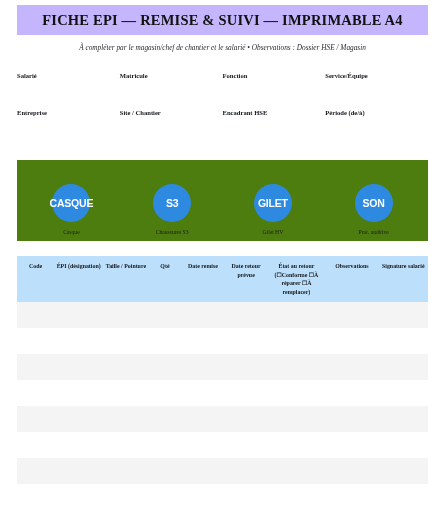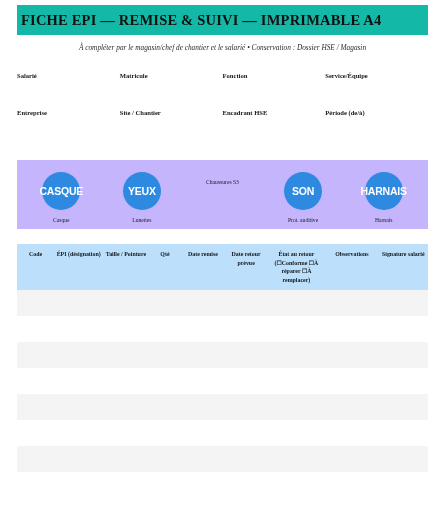--- a/index.html
+++ b/index.html
@@ -19,21 +19,22 @@
   .page {
     width: 445px;
     height: 512px;
     box-sizing: border-box;
     padding: 5px 17px 0 17px;
     overflow: hidden;
   }
 
   
   .title-banner {
-    background: #14b8a6;
+    background: #c4b5fd;
+    text-align: center;
     padding: 6px 4px 6px 4px;
     margin: 0 0 0 0;
   }
   .title-banner h1 {
     margin: 0;
     font-size: 14.5px;
     font-weight: bold;
     letter-spacing: 0.2px;
     line-height: 1.25;
     color: #111111;
@@ -64,22 +65,22 @@
     padding: 0 0 0 0;
     height: 37px;
     vertical-align: top;
     line-height: 1.1;
   }
   .fields td .lbl { display: block; padding-top: 1px; }
 
   
   .icon-strip {
     margin-top: 15px;
-    background: #c4b5fd;
-    padding: 12px 4px 6px 4px;
+    background: #4d7c0f;
+    padding: 24px 4px 6px 4px;
     display: flex;
     justify-content: space-between;
     align-items: flex-start;
   }
   .icon-item {
     flex: 1 1 0;
     text-align: center;
     min-width: 0;
   }
   .badge {
@@ -138,21 +139,21 @@
 </style>
 </head>
 <body>
 
 <div class="page">
 
   <div class="title-banner">
     <h1>FICHE EPI — REMISE &amp; SUIVI — IMPRIMABLE A4</h1>
   </div>
 
-  <div class="subtitle">À compléter par le magasin/chef de chantier et le salarié • Conservation : Dossier HSE / Magasin</div>
+  <div class="subtitle">À compléter par le magasin/chef de chantier et le salarié • Observations : Dossier HSE / Magasin</div>
 
   <table class="fields">
     <tbody>
       <tr>
         <td>
             <span class="lbl">Salarié</span>
           </td>
         <td>
             <span class="lbl">Matricule</span>
           </td>
@@ -182,38 +183,35 @@
 
   <div class="icon-strip">
     <div class="icon-item">
       <div class="badge">
           <span>CASQUE</span>
         </div>
       <div class="icon-caption">Casque</div>
     </div>
     <div class="icon-item">
       <div class="badge">
-          <span>YEUX</span>
+          <span>S3</span>
         </div>
-      <div class="icon-caption">Lunettes</div>
+      <div class="icon-caption">Chaussures S3</div>
     </div>
     <div class="icon-item">
-      <div class="icon-caption">Chaussures S3</div>
+      <div class="badge">
+          <span>GILET</span>
+        </div>
+      <div class="icon-caption">Gilet HV</div>
     </div>
     <div class="icon-item">
       <div class="badge">
           <span>SON</span>
         </div>
       <div class="icon-caption">Prot. auditive</div>
-    </div>
-    <div class="icon-item">
-      <div class="badge">
-          <span>HARNAIS</span>
-        </div>
-      <div class="icon-caption">Harnais</div>
     </div>
   </div>
 
   <table class="epi-table">
     <colgroup>
       <col style="width:9.0%">
       <col style="width:12.0%">
       <col style="width:11.0%">
       <col style="width:8.0%">
       <col style="width:10.5%">

